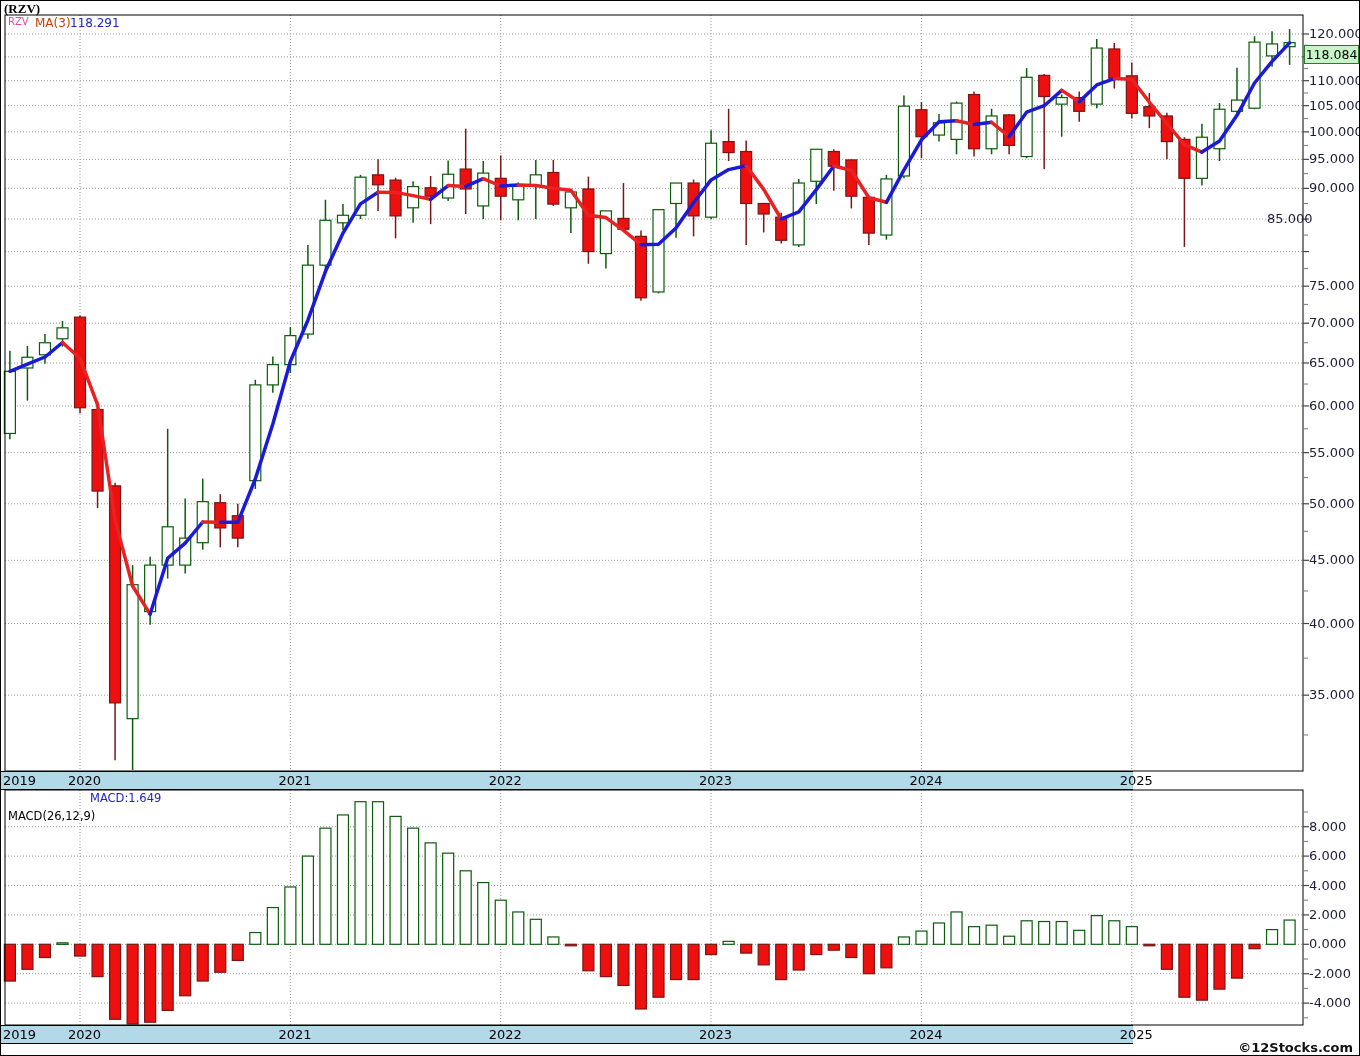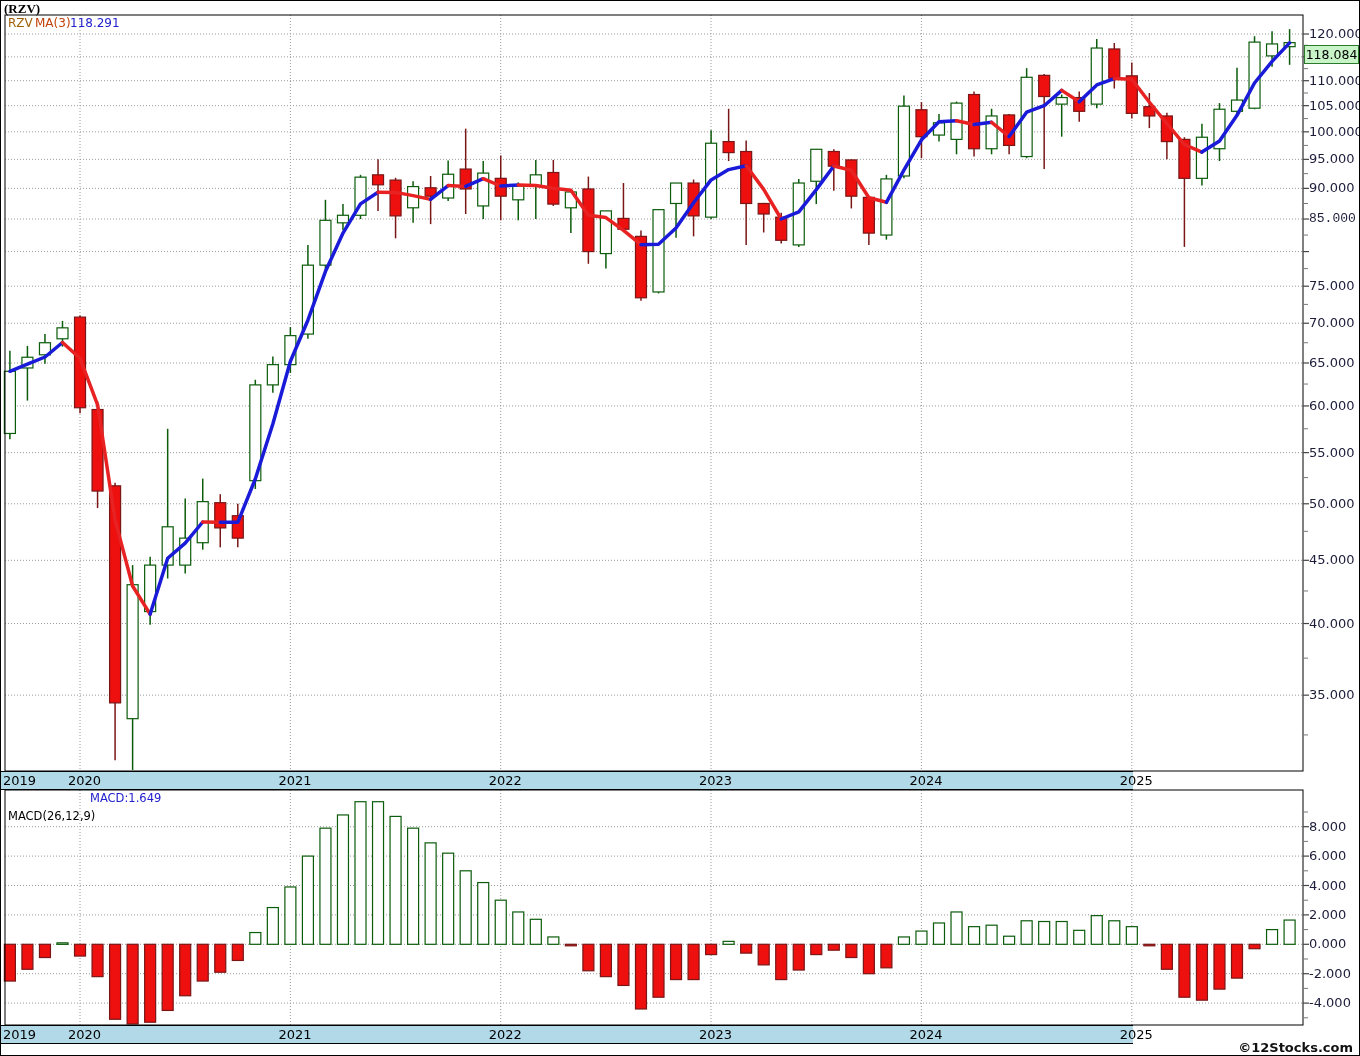--- a/index.html
+++ b/index.html
@@ -2,21 +2,21 @@
 <html><head>
 <meta charset="utf-8">
 <style>
   html,body{margin:0;padding:0;background:#fff;}
   #page{position:relative;width:1358px;height:1054px;background:#fff;
         border:1px solid #000;overflow:hidden;
         font-family:"DejaVu Sans","Liberation Sans",sans-serif;}
   #gfx{position:absolute;left:0;top:0;}
   .abs{position:absolute;white-space:nowrap;}
   .title{font-size:13px;font-weight:bold;color:#000;}
-  .lg-sym{font-size:12px;color:#a16207;}
+  .lg-sym{font-size:10px;color:#ec4899;}
   .lg-ma{font-size:12px;color:#c2410c;}
   .lg-val{font-size:12px;color:#2222cc;}
   .axis-lbl{font-size:13px;color:#1c1c3a;text-align:left;}
   .yr{font-size:13px;color:#000;}
   .band{position:absolute;left:0;width:1132px;height:17px;background:#b2d9e7;
         border-top:1px solid #000;border-bottom:1px solid #000;}
   .macd-lbl1{font-size:11.5px;color:#000;}
   .macd-lbl2{font-size:11.5px;color:#2222cc;}
   .pricebox{position:absolute;left:1303px;width:53px;height:17px;background:#c8f4c8;
             border:1.5px solid #2c7a2c;color:#000;font-size:12.5px;
@@ -412,21 +412,21 @@
   <div class="abs copyright" style="right:6px;top:1039px;">©12Stocks.com</div>
 
   <div id="ylabels">
       <div class="abs axis-lbl" style="left: 1308px; top: 25px;">120.000</div>
       <div class="abs axis-lbl" style="left: 1308px; top: 47.8375px;">115.000</div>
       <div class="abs axis-lbl" style="left: 1308px; top: 71.6903px;">110.000</div>
       <div class="abs axis-lbl" style="left: 1308px; top: 96.6529px;">105.000</div>
       <div class="abs axis-lbl" style="left: 1308px; top: 122.834px;">100.000</div>
       <div class="abs axis-lbl" style="left: 1308px; top: 150.358px;">95.000</div>
       <div class="abs axis-lbl" style="left: 1308px; top: 179.37px;">90.000</div>
-      <div class="abs axis-lbl" style="left: 1308px; top: 210.041px; font-family: Liberation Mono, monospace;">85.000</div>
+      <div class="abs axis-lbl" style="left: 1266px; top: 210.041px;">85.000</div>
       <div class="abs axis-lbl" style="left: 1378px; top: 242.573px; margin-top: 8px;">80.000</div>
       <div class="abs axis-lbl" style="left: 1308px; top: 277.204px;">75.000</div>
       <div class="abs axis-lbl" style="left: 1308px; top: 314.226px;">70.000</div>
       <div class="abs axis-lbl" style="left: 1308px; top: 353.992px;">65.000</div>
       <div class="abs axis-lbl" style="left: 1308px; top: 396.943px;">60.000</div>
       <div class="abs axis-lbl" style="left: 1308px; top: 443.633px; text-align: center;">55.000</div>
       <div class="abs axis-lbl" style="left: 1308px; top: 494.777px;">50.000</div>
       <div class="abs axis-lbl" style="left: 1308px; top: 551.313px;">45.000</div>
       <div class="abs axis-lbl" style="left: 1308px; top: 614.515px;">40.000</div>
       <div class="abs axis-lbl" style="left: 1308px; top: 686.168px;">35.000</div>

